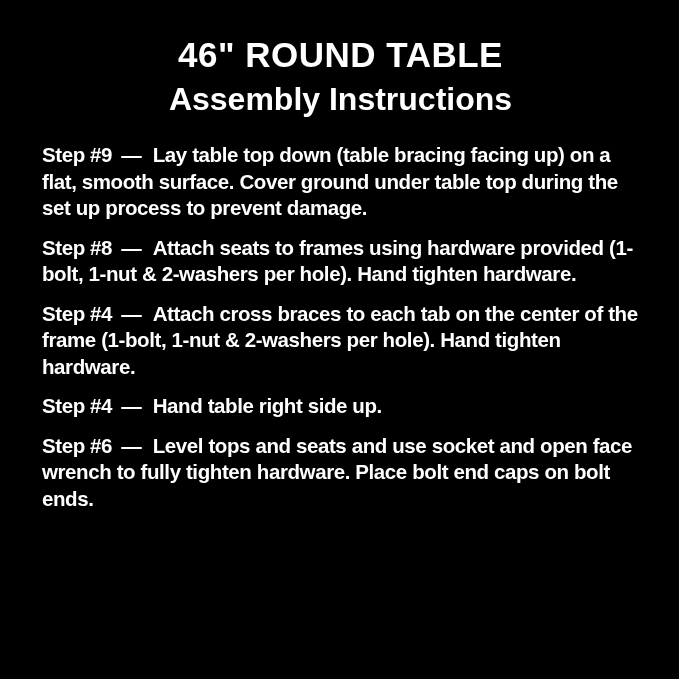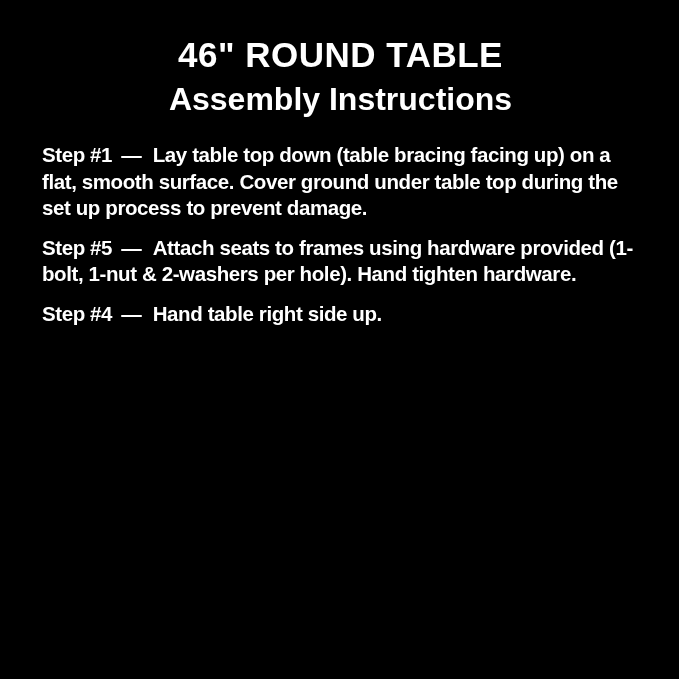--- a/index.html
+++ b/index.html
@@ -55,24 +55,26 @@
 
 <div class="sheet">
 
   <div class="header">
     <h1 class="title">46" ROUND TABLE</h1>
     <h2 class="subtitle">Assembly Instructions</h2>
   </div>
 
   <div class="steps">
 
-    <p class="step"><span>Step #1</span><span class="sep">—</span><span>Lay table top down (table bracing facing up) on a flat, smooth surface. Cover ground under table top during the set up process to prevent damage.</span></p>
+    <p class="step"><span>Step #9</span><span class="sep">—</span><span>Lay table top down (table bracing facing up) on a flat, smooth surface. Cover ground under table top during the set up process to prevent damage.</span></p>
 
 
-    <p class="step"><span>Step #5</span><span class="sep">—</span><span>Attach seats to frames using hardware provided (1-bolt, 1-nut &amp; 2-washers per hole). Hand tighten hardware.</span></p>
+    <p class="step"><span>Step #8</span><span class="sep">—</span><span>Attach seats to frames using hardware provided (1-bolt, 1-nut &amp; 2-washers per hole). Hand tighten hardware.</span></p>
 
+    <p class="step"><span>Step #4</span><span class="sep">—</span><span>Attach cross braces to each tab on the center of the frame (1-bolt, 1-nut &amp; 2-washers per hole). Hand tighten hardware.</span></p>
 
     <p class="step"><span>Step #4</span><span class="sep">—</span><span>Hand table right side up.</span></p>
 
+    <p class="step"><span>Step #6</span><span class="sep">—</span><span>Level tops and seats and use socket and open face wrench to fully tighten hardware. Place bolt end caps on bolt ends.</span></p>
 
   </div>
 
 </div>
 
 </body></html>

